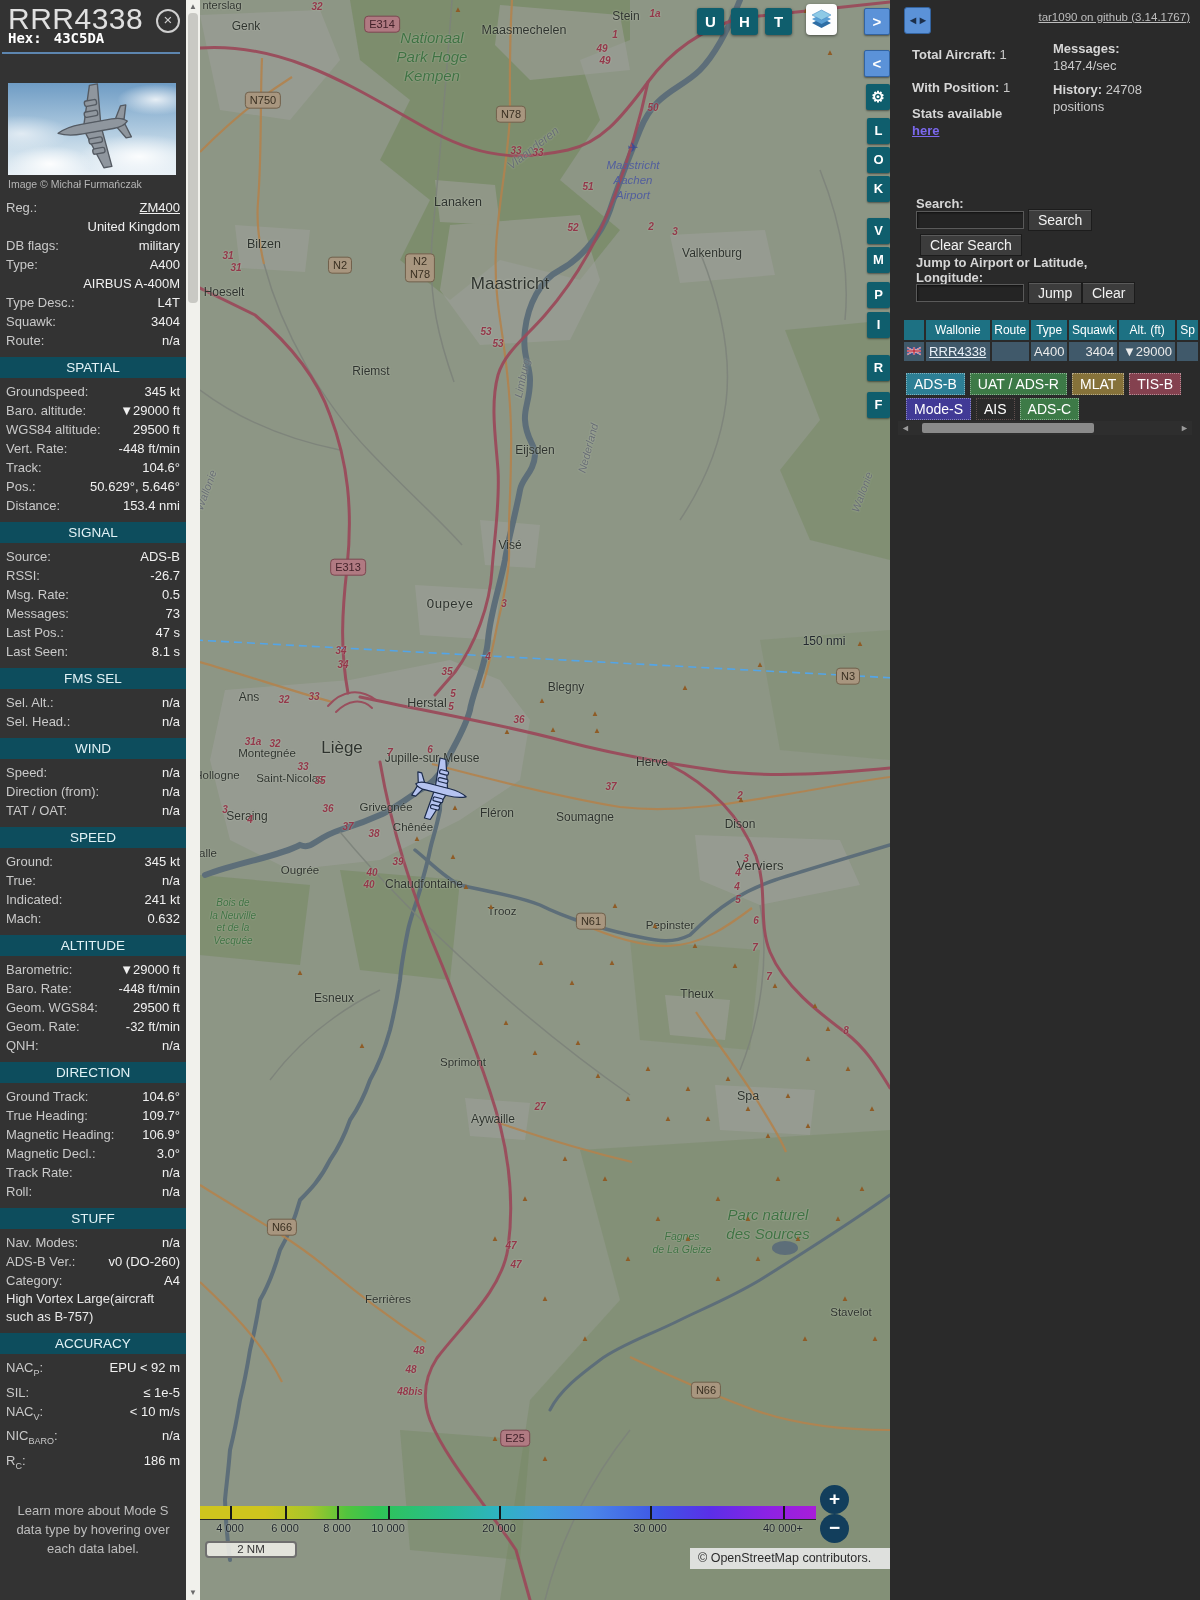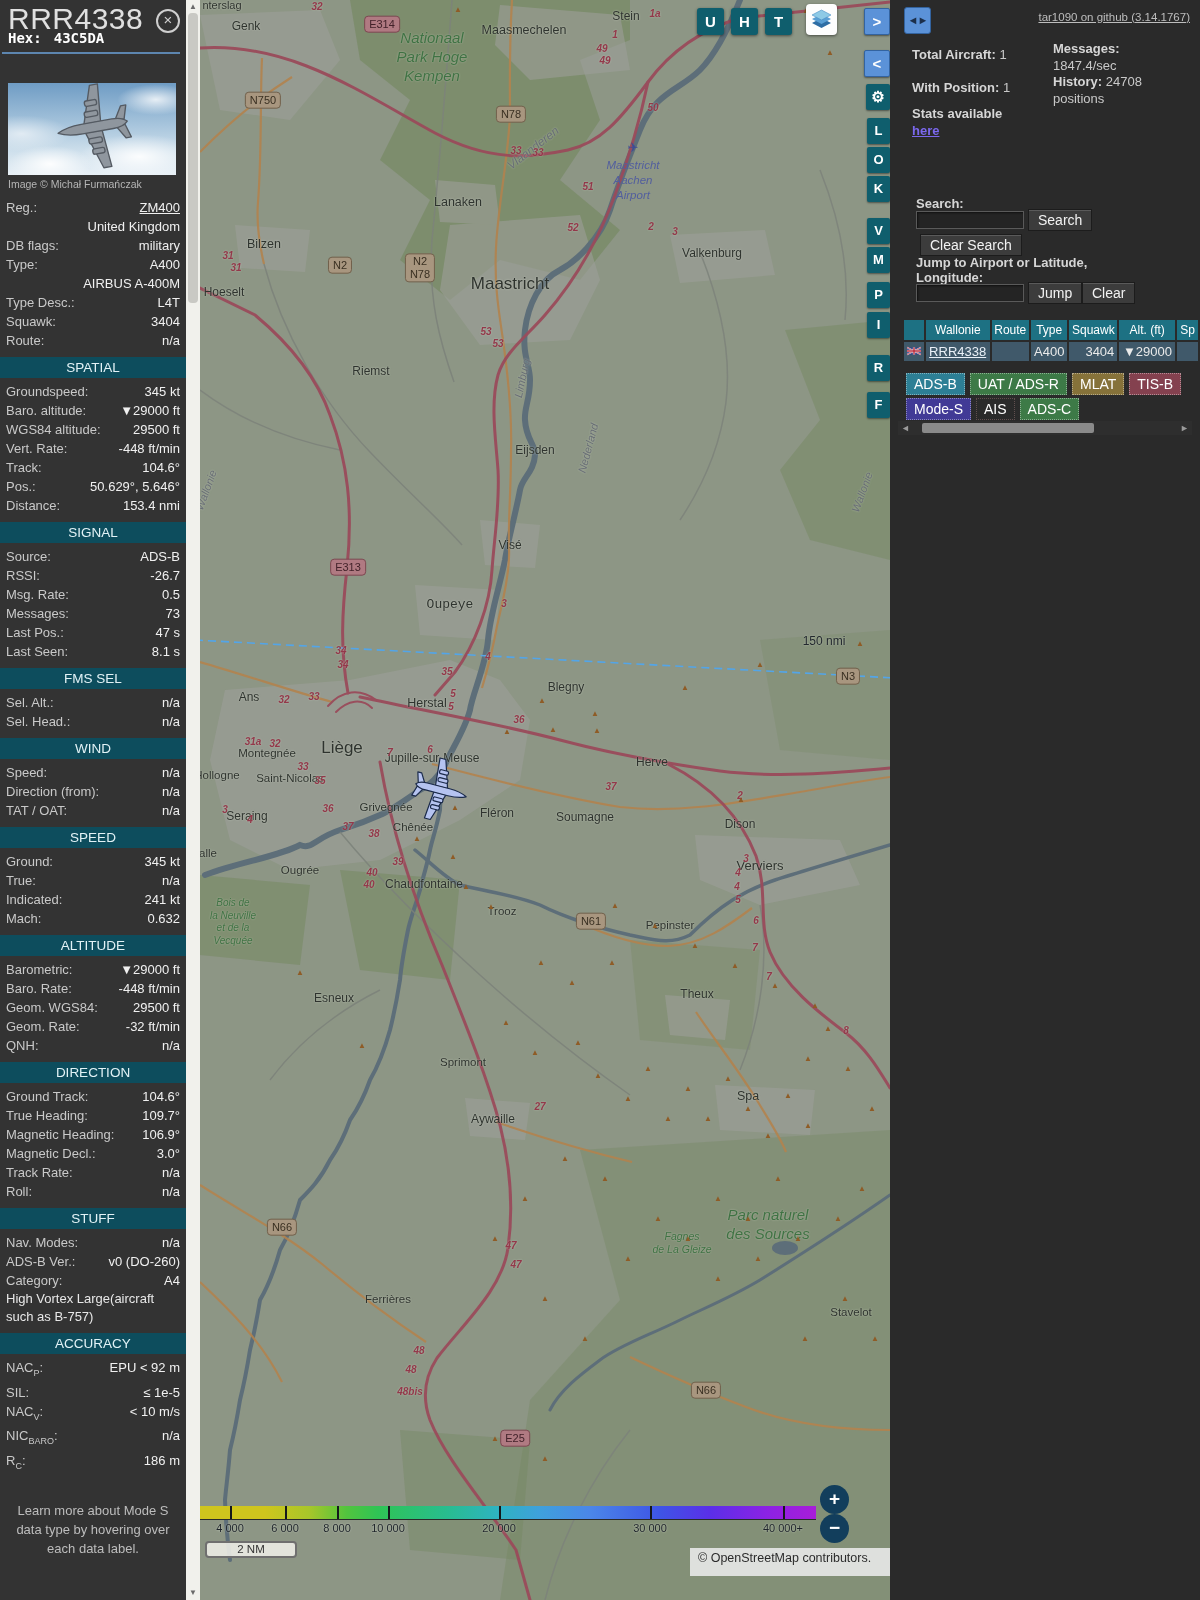--- a/index.html
+++ b/index.html
@@ -72,36 +72,36 @@
     background:linear-gradient(to right,#cfc51d 0%,#cfc51d 12%,#a8c62a 19%,#52c43e 25%,#2fc455 30%,#28bd8f 41%,
                #2eb3c0 49%,#3fa0dc 56%,#4b86e8 64%,#3e55e6 75%,#5a2fe8 83%,#8b22e4 92%,#a81dd9 100%);}
   .alt-tick{position:absolute;top:1506px;width:2px;height:13px;background:#15181c;}
   .alt-lab{position:absolute;top:1522px;transform:translateX(-50%);font-size:11px;color:#1e242a;
            text-shadow:0 0 2px rgba(215,220,208,.8);white-space:nowrap;}
   #scale-box{position:absolute;left:5px;top:1541px;width:92px;height:17px;background:rgba(236,236,230,.9);
            border:2px solid #6f6f6f;border-radius:4px;box-sizing:border-box;text-align:center;
            font-size:11.5px;color:#333;line-height:13px;}
   .zoombtn{position:absolute;left:620px;width:29px;height:29px;border-radius:50%;background:#123e5c;color:#fff;
            text-align:center;font-size:19px;font-weight:bold;line-height:28px;cursor:pointer;}
-  #attribution{position:absolute;right:0;top:1548px;width:200px;height:28px;background:rgba(238,238,238,.85);
+  #attribution{position:absolute;right:0;top:1548px;width:200px;height:21px;background:rgba(238,238,238,.85);
            color:#2b2b2b;font-size:12.5px;line-height:21px;padding-left:8px;box-sizing:border-box;white-space:nowrap;}
 
   #aircraft{position:absolute;left:205px;top:755px;transform:rotate(104.6deg);}
 
   
   #rpanel{position:absolute;left:890px;top:0;width:310px;height:1600px;background:#2a2a2a;color:#c9c9c9;
           font-size:13px;overflow:hidden;}
   #rp-toggle{position:absolute;left:14px;top:7px;width:27px;height:27px;background:#5b92d8;border:1px solid #33639f;
           border-radius:3px;color:#1c2f4a;text-align:center;line-height:25px;font-size:11px;letter-spacing:-1px;cursor:pointer;box-sizing:border-box;}
   #rp-github{position:absolute;right:10px;top:11px;font-size:11.5px;color:#bdbdbd;text-decoration:underline;cursor:pointer;}
   .statlab{font-weight:bold;color:#d6d6d6;}
   #stat-total{position:absolute;left:22px;top:47px;}
   #stat-msg{position:absolute;left:163px;top:40px;width:130px;line-height:17px;}
   #stat-pos{position:absolute;left:22px;top:80px;}
-  #stat-hist{position:absolute;left:163px;top:73px;width:122px;line-height:17px;}
+  #stat-hist{position:absolute;left:163px;top:81px;width:122px;line-height:17px;}
   #stats-avail{position:absolute;left:22px;top:106px;font-weight:bold;color:#d6d6d6;}
   #here-link{position:absolute;left:22px;top:123px;color:#7b68ee;text-decoration:underline;font-weight:bold;cursor:pointer;}
   #tabbar{position:absolute;left:20px;top:146px;width:278px;height:35px;background:#1f1f1f;}
   .tab{display:inline-block;height:35px;line-height:35px;padding:0 15px;background:#3a3a3a;color:#f2f2f2;
        font-size:14px;margin-right:2px;cursor:pointer;box-sizing:border-box;}
   .tab.active{background:#3e8ca0;}
   .rp-label{position:absolute;font-weight:bold;color:#d6d6d6;}
   .rp-input{position:absolute;width:100px;height:16px;background:#242424;border:1px solid #5a5a5a;
        box-shadow:inset 1px 1px 2px #111;color:#eee;font-size:12px;padding:0 3px;}
   .rp-btn{position:absolute;background:#3c3c3c;border:1px solid #1c1c1c;box-shadow:inset 0 1px 0 #5a5a5a;

